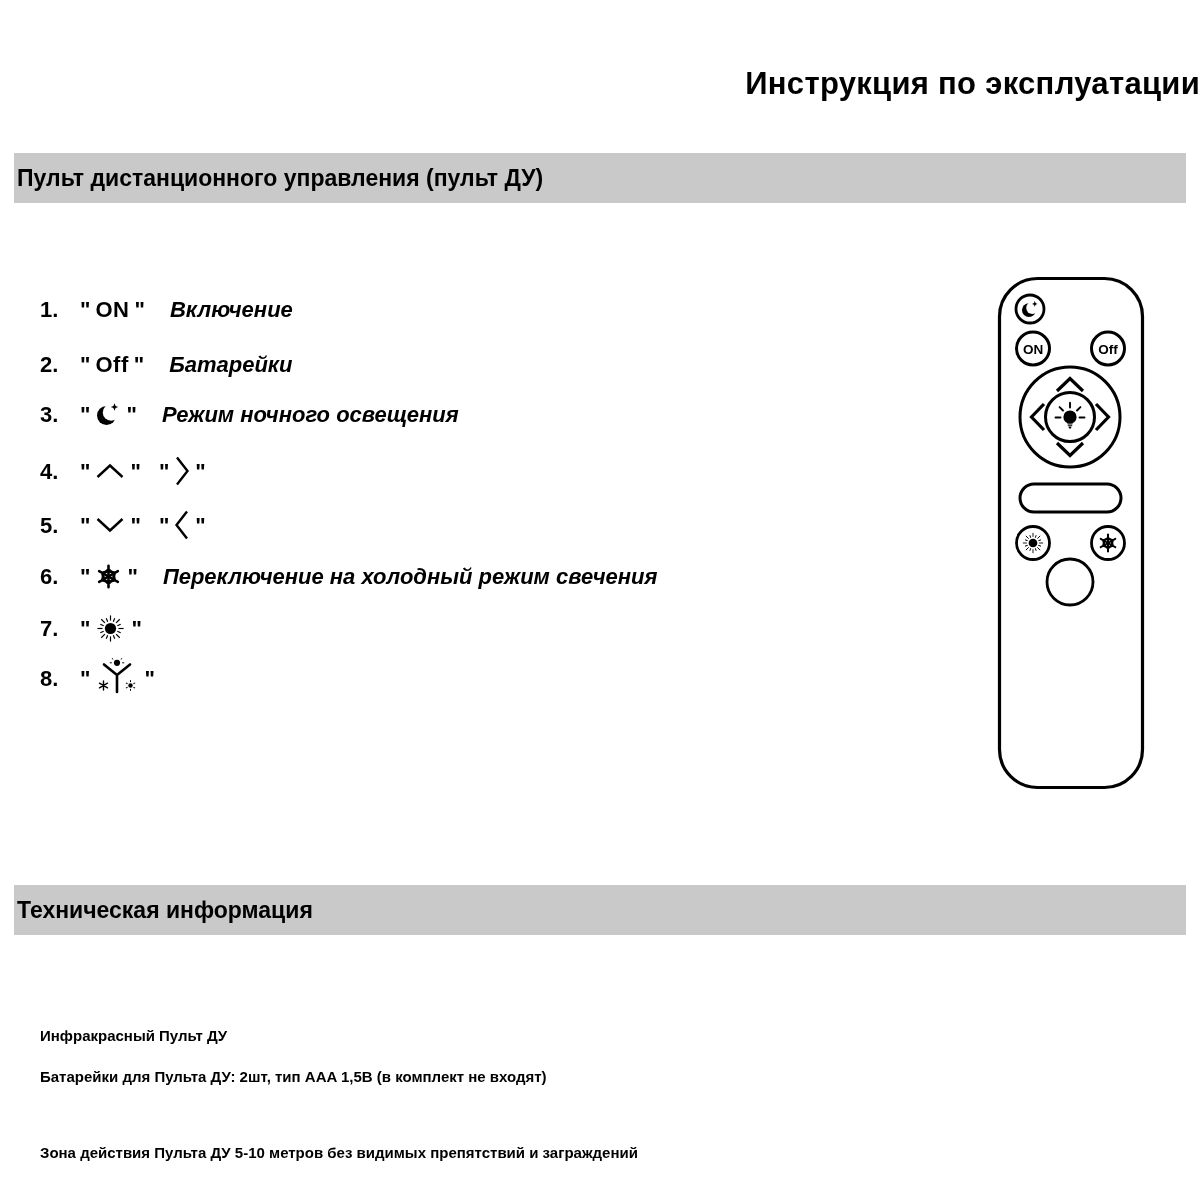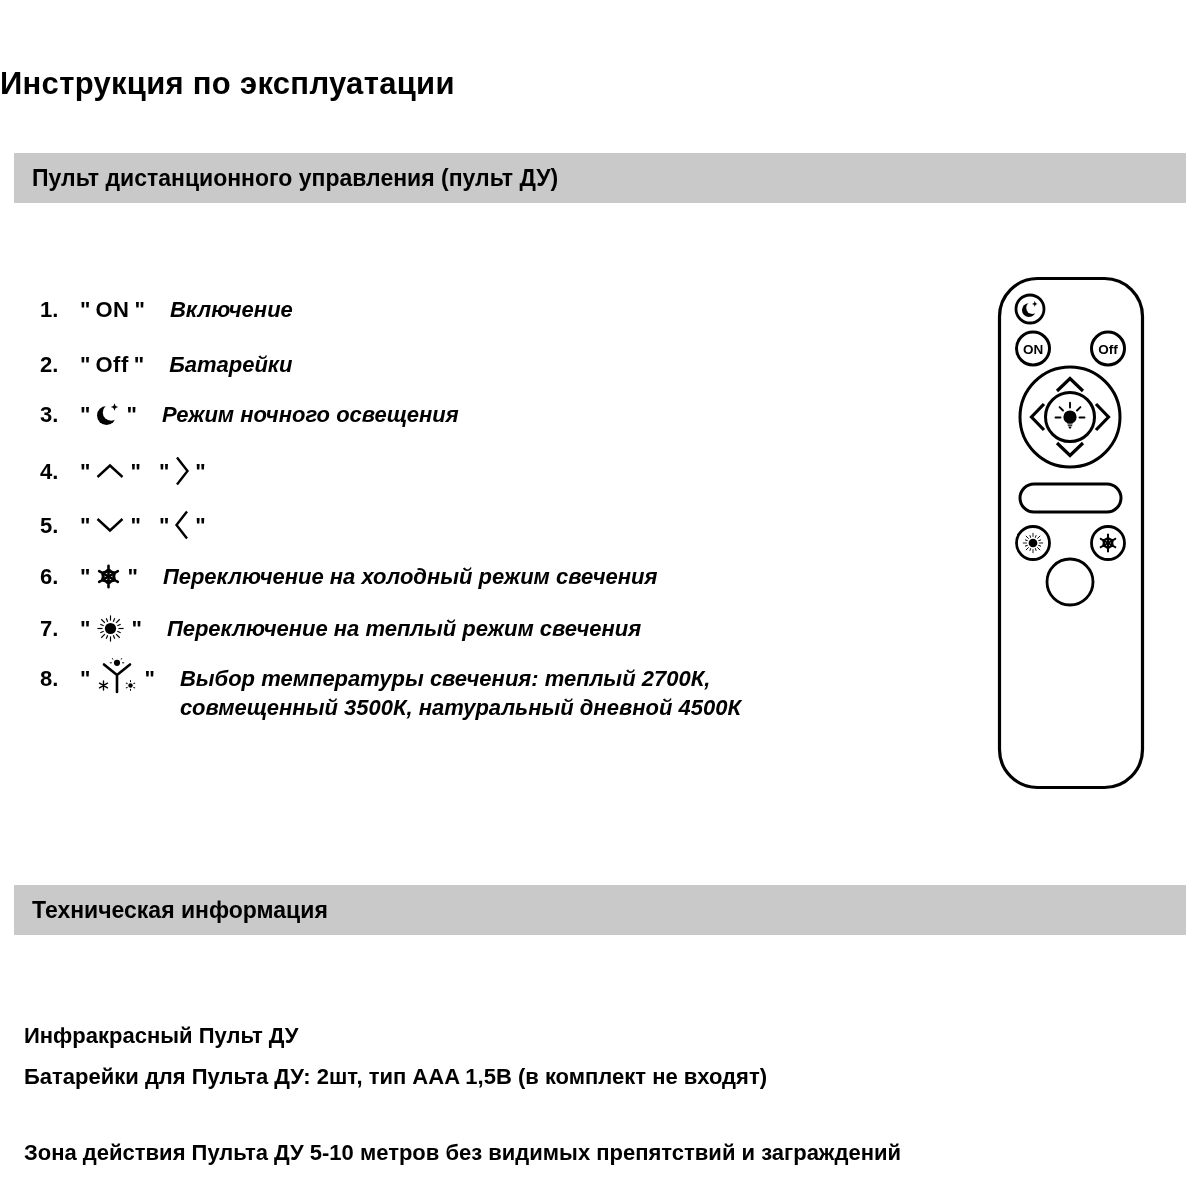--- a/index.html
+++ b/index.html
@@ -3,26 +3,26 @@
 <meta charset="utf-8">
 <style>
   html, body { margin:0; padding:0; }
   body {
     width:1200px; height:1200px; position:relative; overflow:hidden;
     background:#ffffff; color:#000;
     font-family:"Liberation Sans", sans-serif; font-weight:bold;
   }
   .page-title {
     position:absolute; top:66px; left:0; width:1200px;
-    text-align:left; font-size:31px; letter-spacing:0.3px;
+    text-align:right; font-size:31px; letter-spacing:0.3px;
   }
   .section-bar {
     position:absolute; left:14px; width:1172px; height:50px;
     background:#c9c9c9; box-sizing:border-box;
-    display:flex; align-items:center; padding-left:18px;
+    display:flex; align-items:center; padding-left:3px;
     font-size:23px;
   }
   .bar-remote { top:153px; }
   .bar-tech   { top:885px; }
 
   .list { position:absolute; left:0; top:0; width:990px; }
   .li {
     position:absolute; left:40px; height:34px;
     display:flex; align-items:center;
     font-size:22px; white-space:nowrap; line-height:29px;
@@ -31,21 +31,21 @@
   .icon-group { display:inline-flex; align-items:center; margin-right:8px; }
   .icon-group .q { margin:0 5px; }
   .li-icon { display:block; }
   .btn-label { letter-spacing:0.5px; }
   .label { margin-left:12px; white-space:pre-line;font-style:italic; }
   .li-top { align-items:flex-start; height:auto; }
   .li-top .icon-group { margin-top:-6px; }
 
   .remote-wrap { position:absolute; left:997px; top:276px; }
 
-  .tech-line { position:absolute; left:24px; font-size:22px; line-height:28px; }
+  .tech-line { position:absolute; left:40px; font-size:15px; line-height:28px; }
   .tech-0 { top:1022px; }
   .tech-1 { top:1063px; }
   .tech-2 { top:1103px;margin-top:36px; }
 </style>
 </head>
 <body>
 
 <svg width="0" height="0" style="position:absolute" aria-hidden="true">
   <defs>
     <symbol id="sym-moon" viewBox="0 0 26 26">
@@ -219,33 +219,30 @@
     </div>
     <div class="li" style="top: 611px;">
       <span class="num">7.</span>
       <span class="icon-group">
         <span class="q">"</span>
         <svg width="31" height="31" class="li-icon">
           <use href="#sym-sun"></use>
         </svg>
         <span class="q">"</span>
       </span>
-      <span class="label">Переключение на теплый режим свечения</span>
     </div>
     <div class="li li-top" style="top: 664px;">
       <span class="num">8.</span>
       <span class="icon-group">
         <span class="q">"</span>
         <svg width="44" height="40" class="li-icon">
           <use href="#sym-temp-select"></use>
         </svg>
         <span class="q">"</span>
       </span>
-      <span class="label">Выбор температуры свечения: теплый 2700К,
-совмещенный 3500К, натуральный дневной 4500К</span>
     </div>
   </div>
 
 <div class="remote-wrap">
   <svg width="148" height="514" viewBox="0 0 148 514">
     <rect x="2.5" y="2.5" width="143" height="509" rx="38" fill="#fff" stroke="#000" stroke-width="3.2"></rect>
     <g>
       <circle cx="33" cy="33" r="14" fill="#fff" stroke="#000" stroke-width="2.8"></circle>
       <use href="#sym-moon" x="23.5" y="23.5" width="19" height="19"></use>
     </g>

